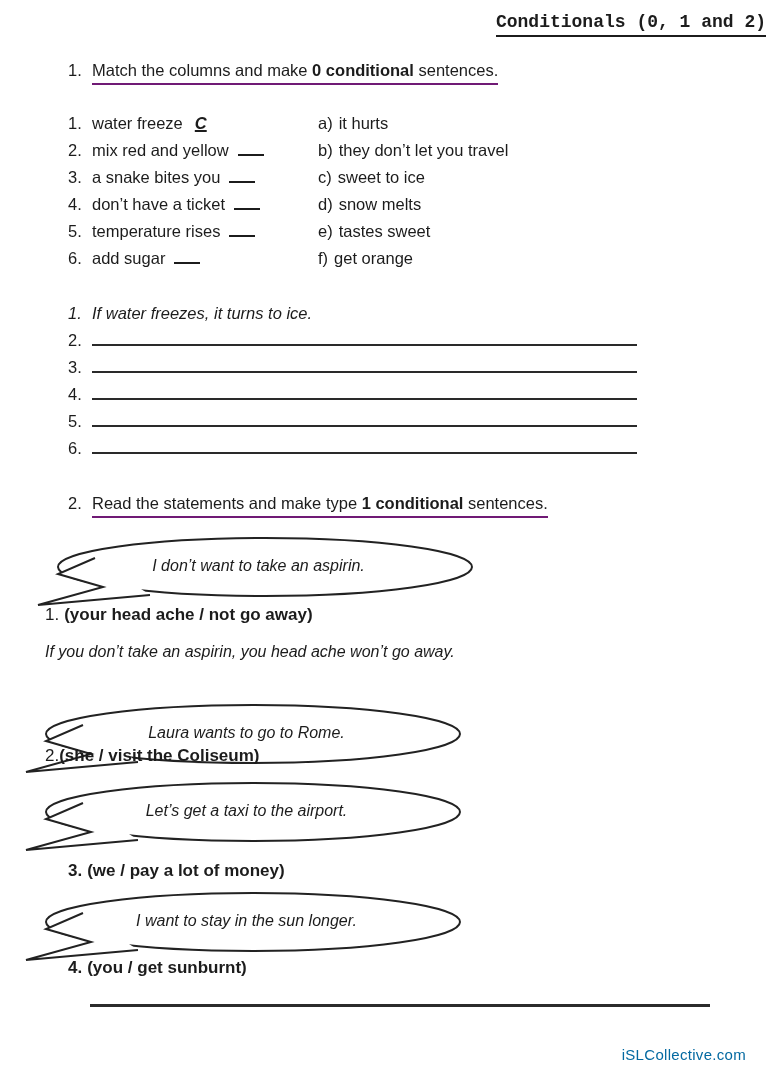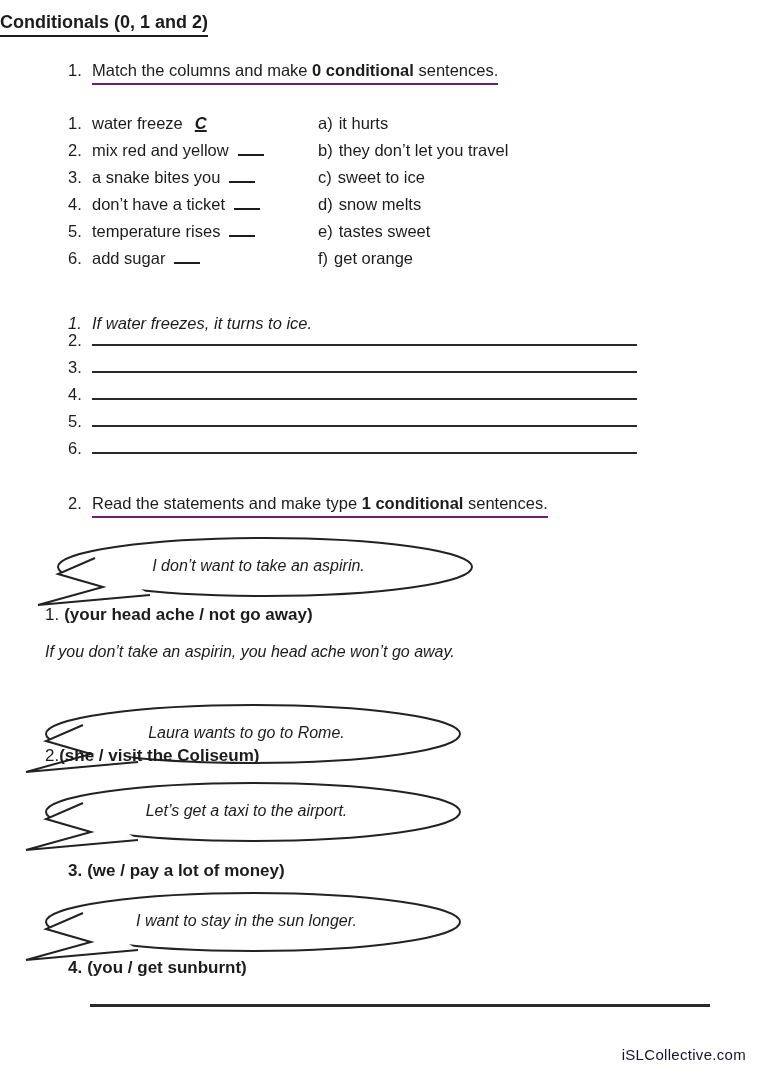--- a/index.html
+++ b/index.html
@@ -12,21 +12,21 @@
   .page {
     position: relative;
     width: 766px;
     height: 1084px;
     background: #ffffff;
     overflow: hidden;
   }
   .abs { position: absolute; }
 
   
-  .title-wrap { top: 10px; left: 0; width: 766px; text-align: left; }
+  .title-wrap { top: 10px; left: 0; width: 766px; text-align: right; font-family: Liberation Mono, monospace; }
   .title {
     display: inline-block;
     font-size: 18px; font-weight: bold;
     border-bottom: 2px solid #1c1c1c;
     padding-bottom: 1px;
     line-height: 24px;
   }
 
   
   .sec-header { font-size: 16.5px; line-height: 26px; display: flex; }
@@ -52,21 +52,21 @@
     margin-left: 12px;
   }
   .mright { display: flex; align-items: baseline; }
   .mletter { flex: none; margin-right: 6px; }
 
   
   .answers { left: 68px; top: 300px; width: 640px; }
   .arow { display: flex; height: 27px; align-items: baseline; line-height: 27px; font-size: 16.5px; }
   .anum { width: 24px; flex: none; }
   .anum.italic { font-style: italic; }
-  .asentence { font-style: italic; margin-top: 10px; }
+  .asentence { font-style: italic; }
   .aline {
     display: inline-block; width: 545px; height: 15px;
     border-bottom: 2px solid #2a2a2a; margin-left: 0px;
   }
 
   
   .bubble { width: 445px; height: 78px; }
   .bubble svg { position: absolute; top: 0; left: 0; }
   .bubble-text {
     position: absolute; top: 19px; left: 0; width: 445px;
@@ -75,21 +75,21 @@
 
   
   .prompt { display: flex; align-items: baseline; font-size: 17px; line-height: 24px; }
   .pnum { flex: none; }
   .gap { margin-right: 5px; }
   .ptext { font-weight: bold; }
   .written-answer { font-style: italic; font-size: 16px; line-height: 24px; }
 
   
   .bottom-line { left: 90px; top: 1004px; width: 620px; border-top: 3px solid #2b2b2b; }
-  .watermark { top: 1046px; right: 20px; font-size: 15px; color: #0f172a; letter-spacing: 0.3px; }
+  .watermark { top: 1046px; right: 20px; font-size: 15px; color: #0369a1; letter-spacing: 0.3px; }
 </style>
 </head>
 <body>
 
 <div class="page">
 
   <div class="abs title-wrap">
     <span class="title">Conditionals (0, 1 and 2)</span>
   </div>
 

